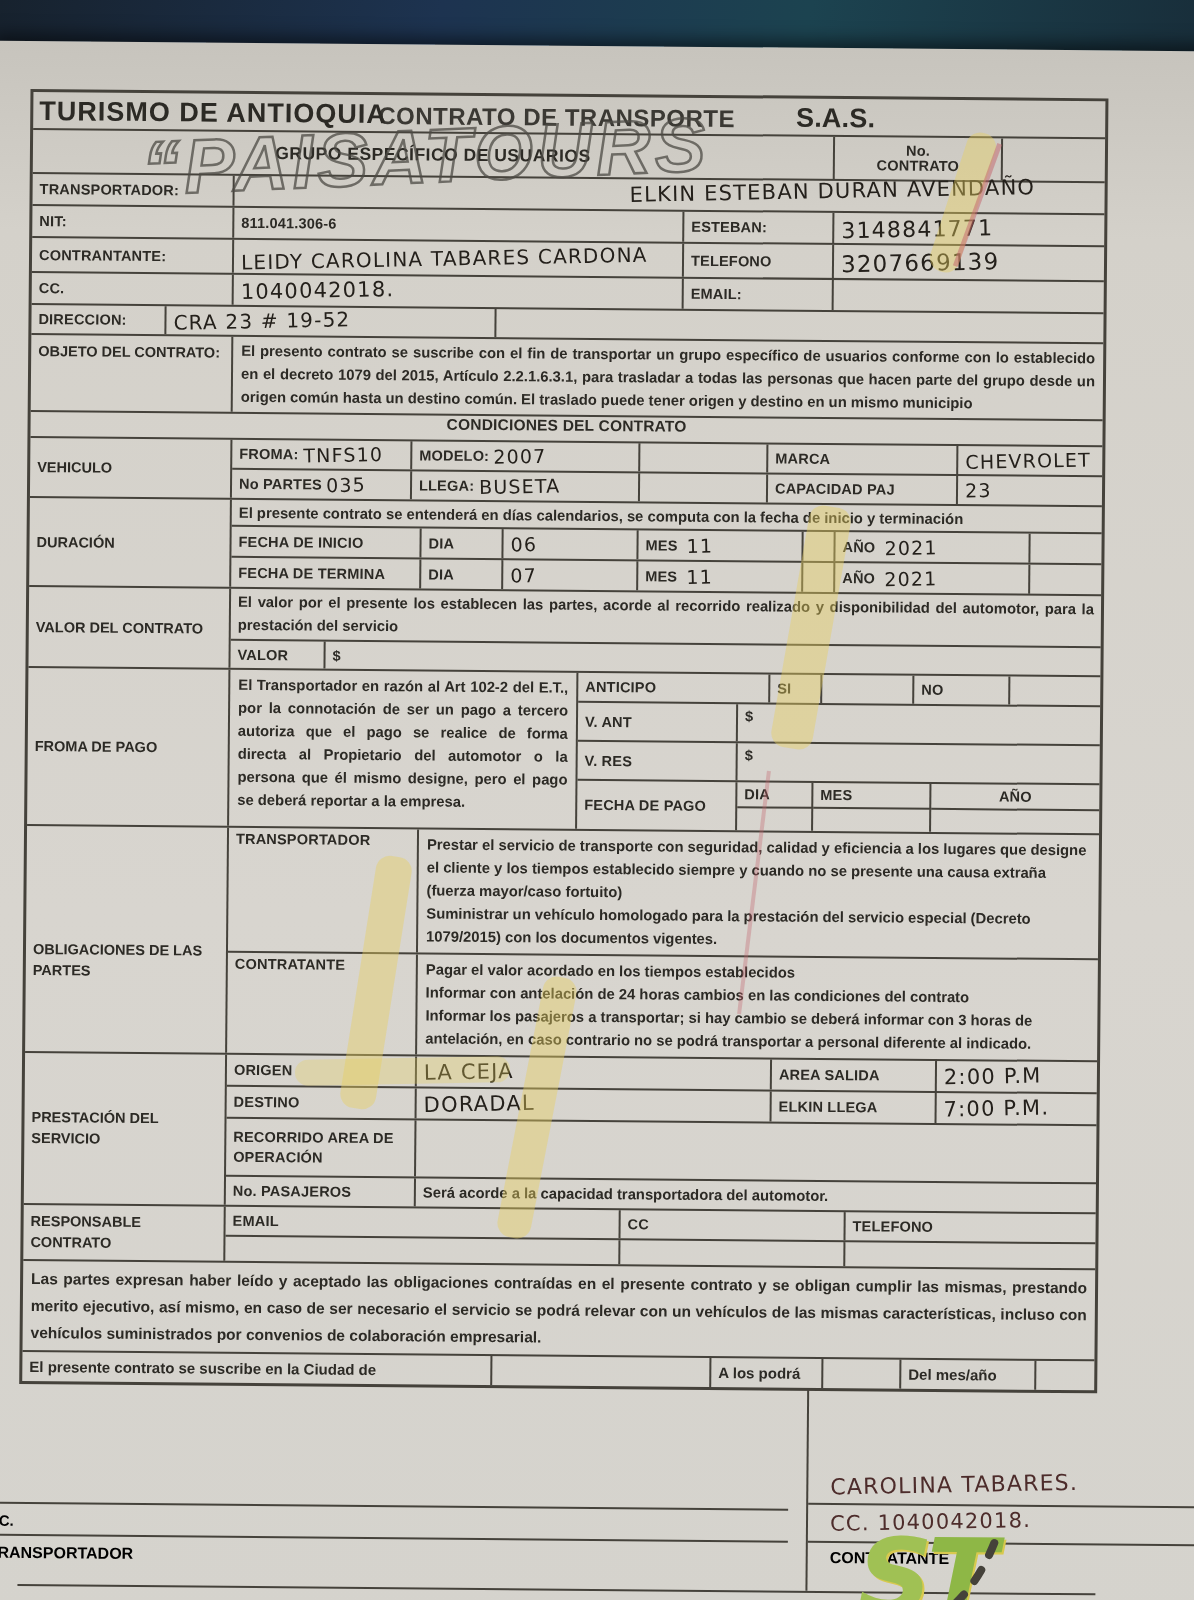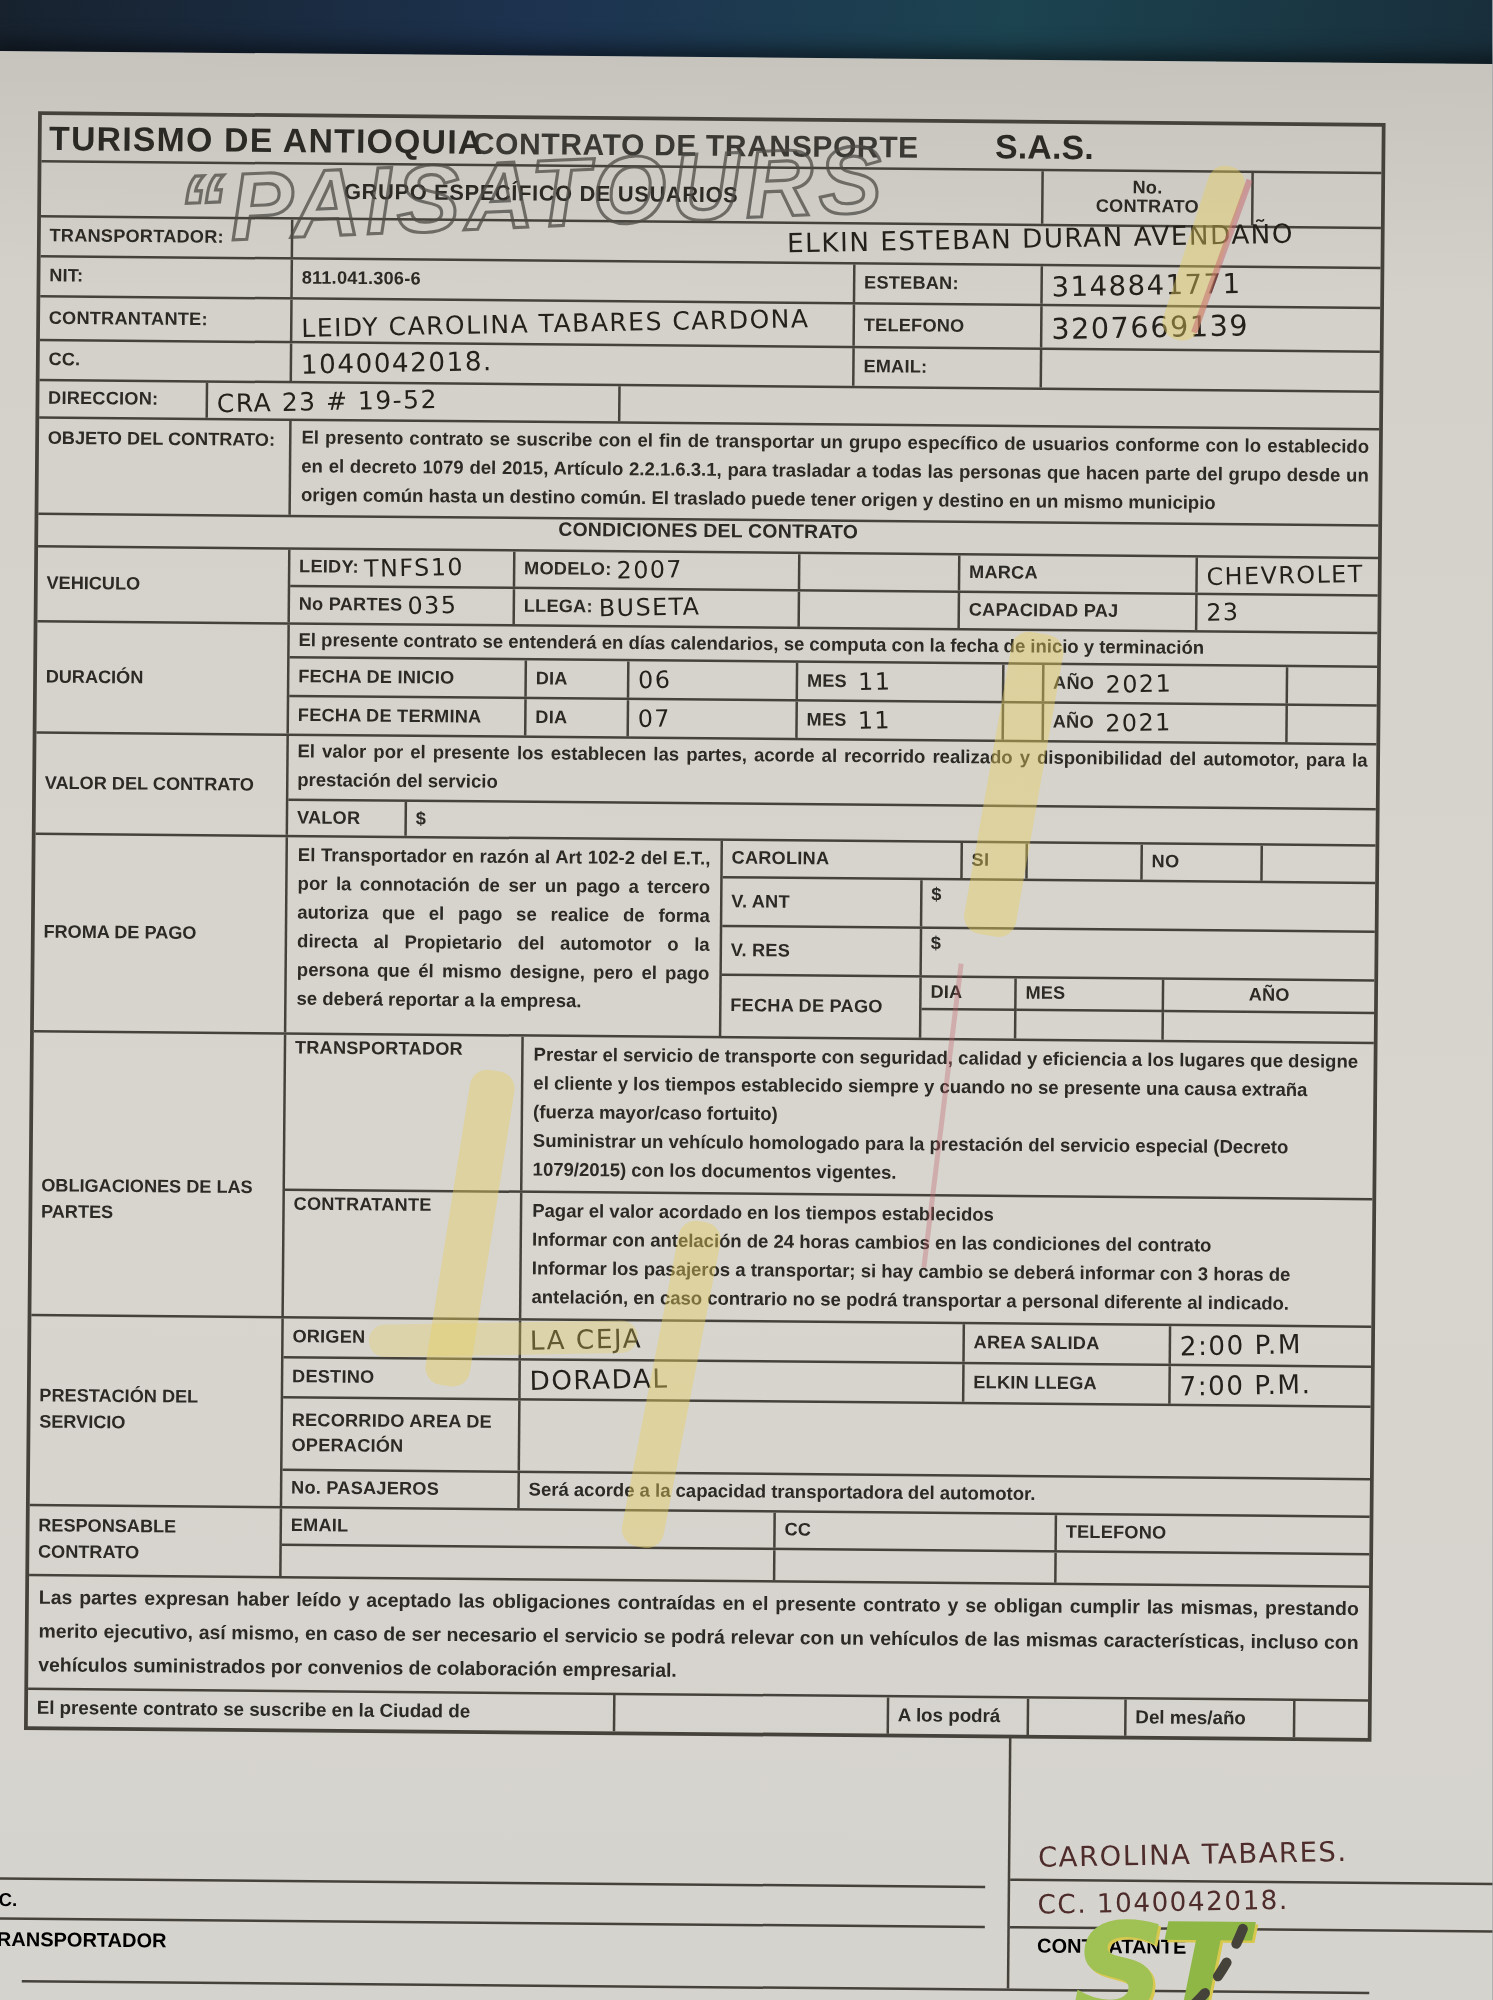--- a/index.html
+++ b/index.html
@@ -154,21 +154,21 @@
       </div>
 
       <div class="row center" style="height:24px;">
         <span class="lbl" style="font-size:15.5px;">CONDICIONES  DEL CONTRATO</span>
       </div>
 
       <div class="sec">
         <div class="sec-label" style="display:flex;align-items:center;">VEHICULO</div>
         <div class="sec-body">
           <div class="row first" style="height:28px;">
-            <div class="c" style="width:180px;"><span class="lbl">LEIDY:</span>&nbsp;<span class="hand">TNFS10</span></div>
+            <div class="c" style="width:180px;"><span class="lbl">FROMA:</span>&nbsp;<span class="hand">TNFS10</span></div>
             <div class="c" style="width:228px;"><span class="lbl">MODELO:</span>&nbsp;<span class="hand">2007</span></div>
             <div class="c" style="width:128px;"></div>
             <div class="c" style="width:190px;">
                 <span class="lbl">MARCA</span>
               </div>
             <div class="c last" style="flex:1;">
                 <span class="hand">CHEVROLET</span>
               </div>
           </div>
           <div class="row" style="height:28px;">
@@ -247,21 +247,21 @@
 
       <div class="sec">
         <div class="sec-label" style="display:flex;align-items:center;">FROMA DE PAGO</div>
         <div class="sec-body" style="display:flex;">
           <div class="c" style="width:348px;padding:4px 8px;align-items:flex-start;">
             <span class="txt">El Transportador en razón al Art 102-2 del E.T., por la connotación de ser un pago a tercero autoriza que el pago se realice de forma directa al Propietario del automotor o la persona que él mismo designe, pero el pago se deberá reportar a la empresa.</span>
           </div>
           <div style="flex:1;min-width:0;">
             <div class="row first" style="height:28px;">
               <div class="c" style="width:192px;">
-                  <span class="lbl">CAROLINA</span>
+                  <span class="lbl">ANTICIPO</span>
                 </div>
               <div class="c" style="width:52px;">
                   <span class="lbl">SI</span>
                 </div>
               <div class="c" style="width:92px;"></div>
               <div class="c" style="width:96px;">
                   <span class="lbl">NO</span>
                 </div>
               <div class="c last" style="flex:1;"></div>
             </div>

